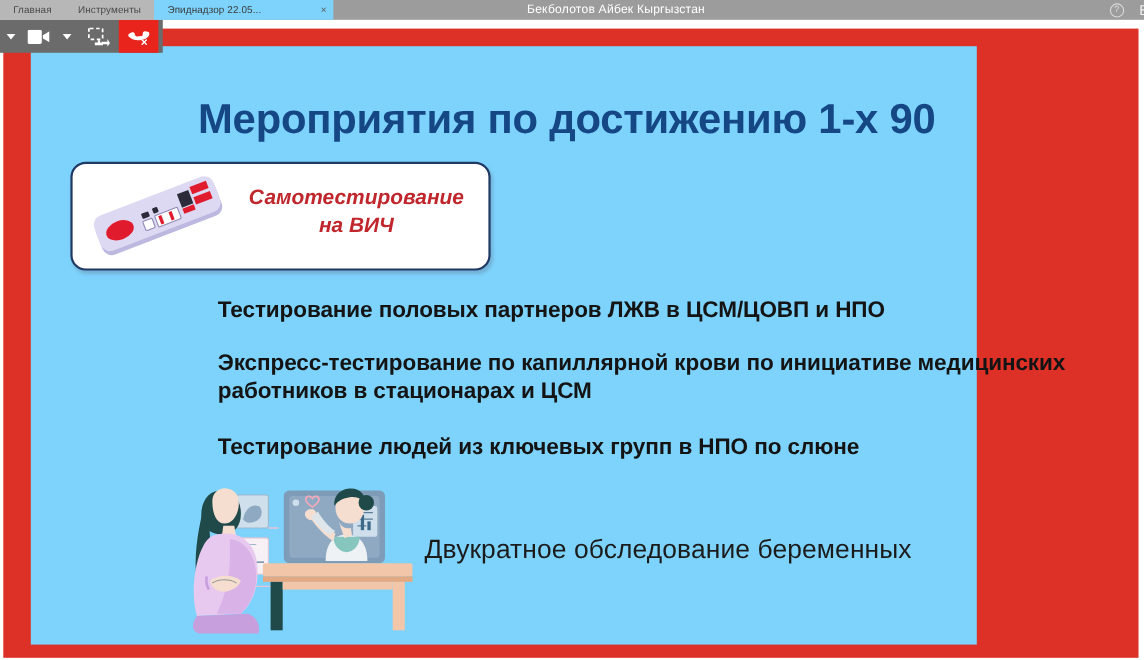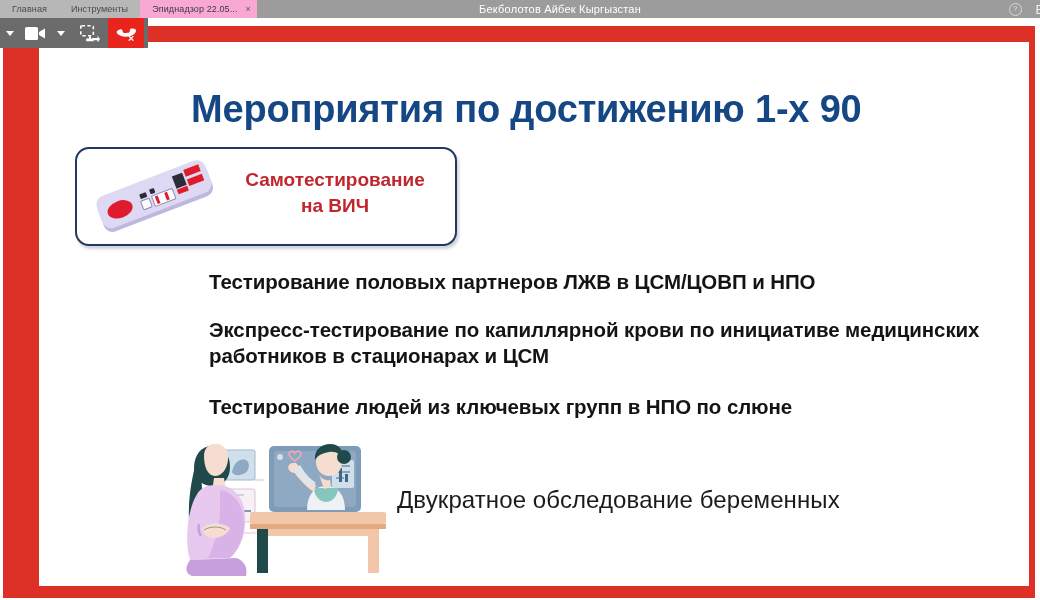--- a/index.html
+++ b/index.html
@@ -37,23 +37,24 @@
     align-items: center;
     height: 18px;
     padding: 0 12px;
     font-size: 9px;
     color: #4a4a4a;
     background: #b7b7b7;
     white-space: nowrap;
     letter-spacing: .1px;
   }
   .tab.active {
-    background: #f9a8d4;
+    background: #7dd3fc;
     color: #3a3a3a;
     padding-right: 6px;
+    gap: 46px;
   }
   .tab-close {
     margin-left: 8px;
     font-size: 9px;
     color: #5a5a5a;
     line-height: 1;
   }
 
   
   .meetbar {
@@ -134,23 +135,23 @@
   
   .frame {
     position: absolute;
     left: 3px; top: 26px;
     width: 1032px; height: 572px;
     background: #dd3127;
     z-index: 5;
   }
   .slide {
     position: absolute;
-    left: 36px; top: 16px;
-    width: 990px; height: 544px;
-    background: #ffffff;
+    left: 25px; top: 16px;
+    width: 860px; height: 544px;
+    background: #7dd3fc;
   }
 
   
   .slide-title {
     position: absolute;
     left: 152px; top: 46px;
     width: 780px;
     font-size: 38px;
     font-weight: bold;
     color: #164785;
@@ -169,20 +170,21 @@
   }
   .testcard-label {
     position: absolute;
     left: 148px; top: 18px;
     width: 220px;
     text-align: center;
     font-size: 19px;
     font-weight: bold;
     color: #c0272d;
     line-height: 1.35;
+    font-style: italic;
   }
   .kit-wrap {
     position: absolute;
     left: 8px; top: 2px;
     width: 140px; height: 92px;
   }
 
   .bullets {
     position: absolute;
     left: 170px; top: 227px;

